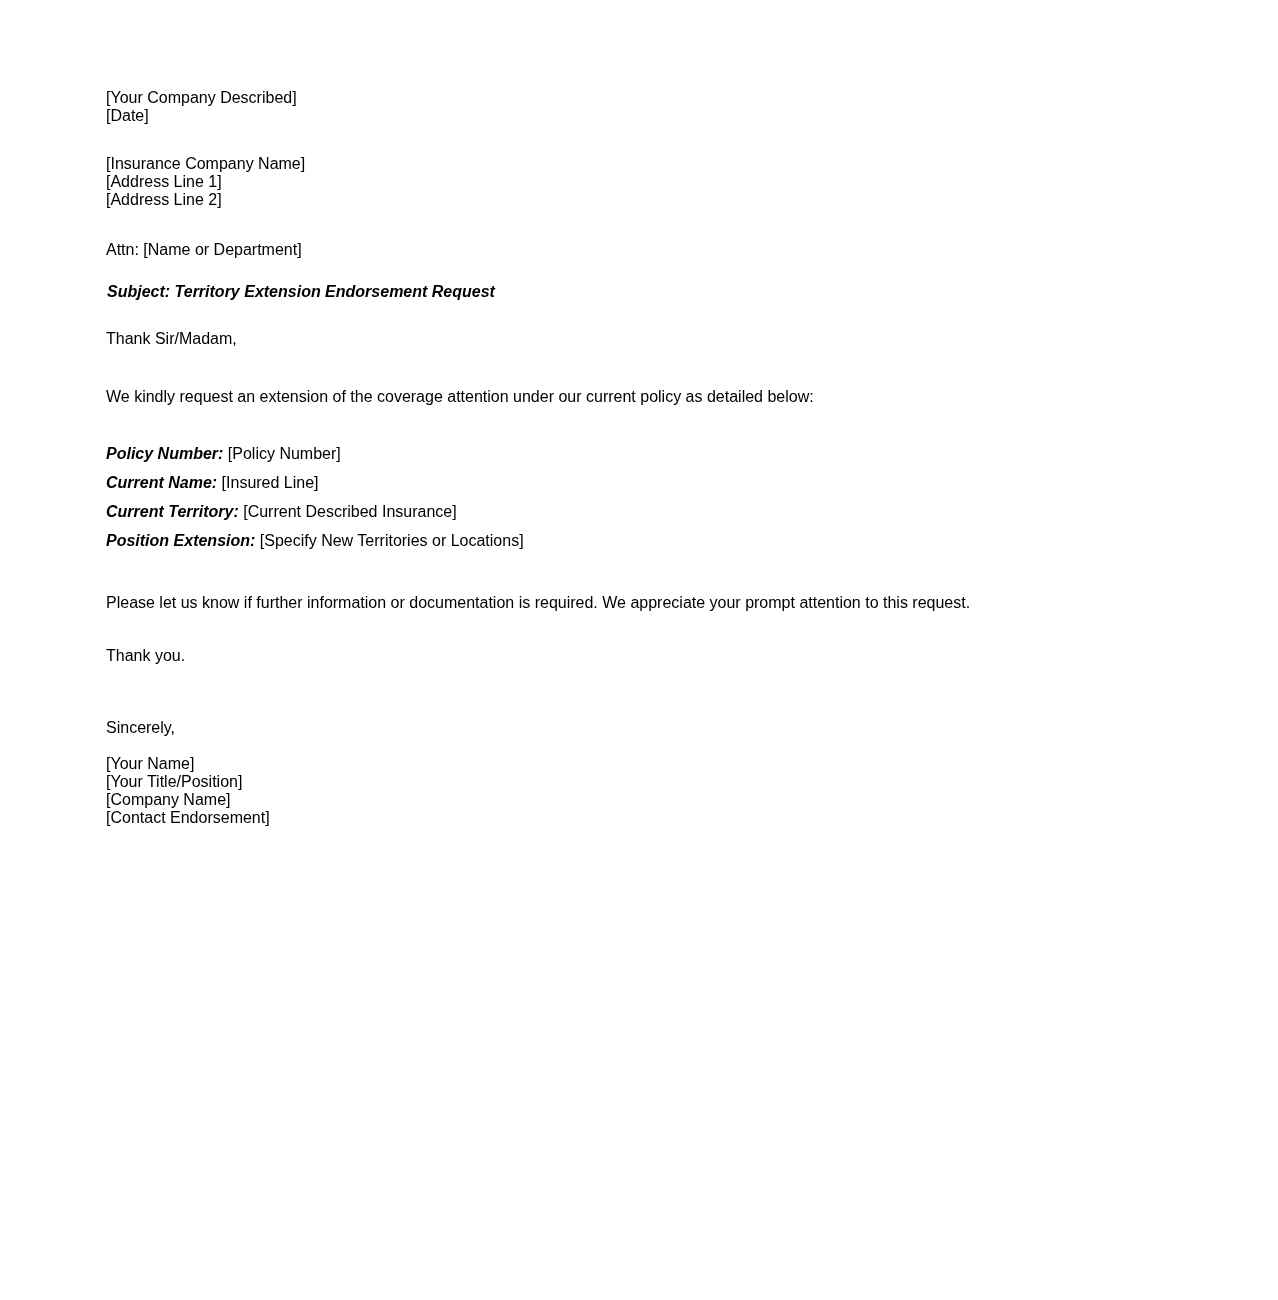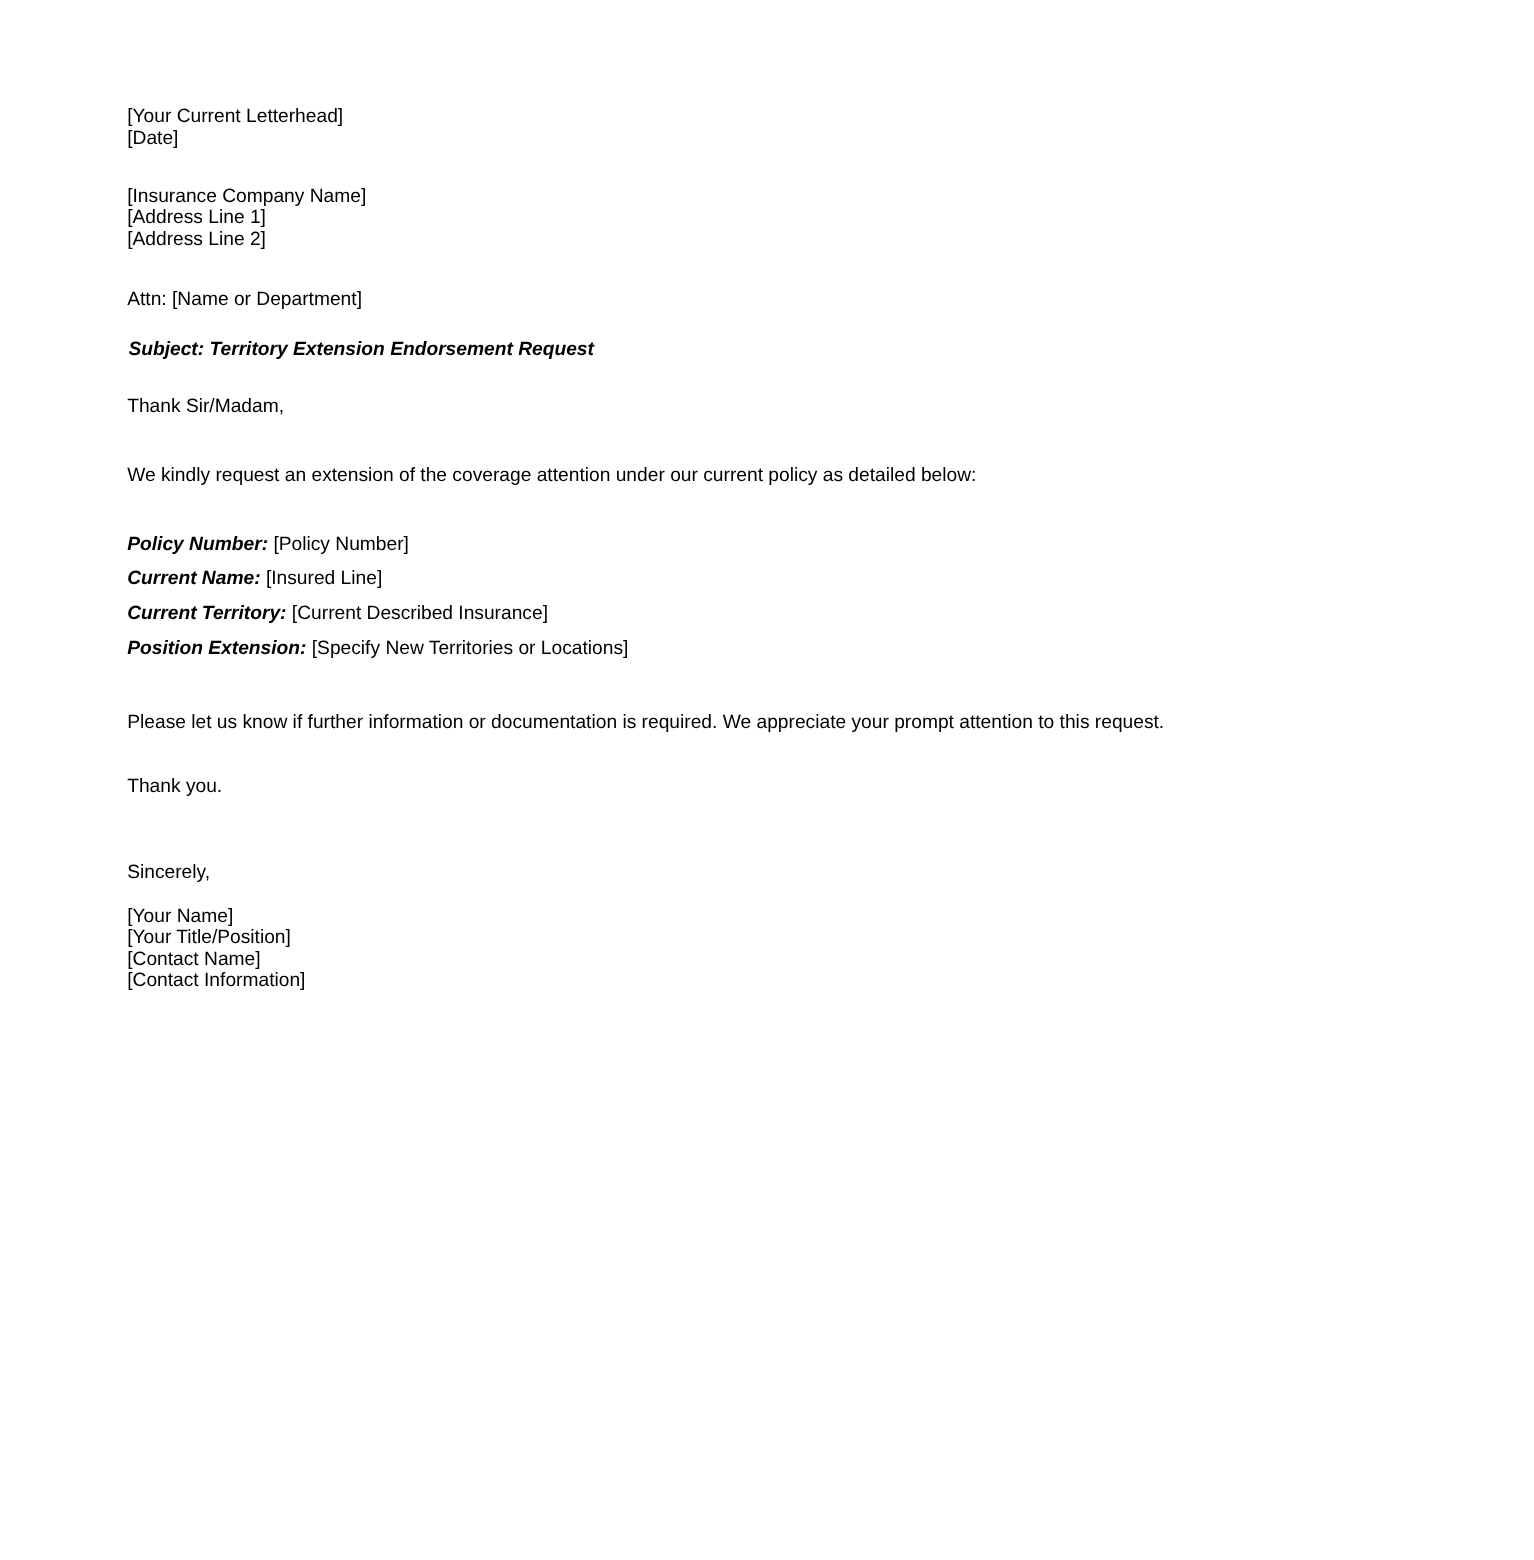--- a/index.html
+++ b/index.html
@@ -5,21 +5,21 @@
   html, body { margin: 0; padding: 0; background: #ffffff; }
   body { width: 1278px; height: 1300px; position: relative; overflow: hidden;
          font-family: "Liberation Sans", sans-serif; font-size: 16px; color: #000; }
   .line { position: absolute; left: 106px; line-height: 18px; white-space: nowrap; }
   .b { font-weight: bold; font-style: italic; }
 </style>
 </head>
 <body>
 
 <div>
-  <div class="line" style="top:89px">[Your Current Letterhead]</div>
+  <div class="line" style="top:89px">[Your Company Described]</div>
   <div class="line" style="top:107px">[Date]</div>
 
   <div class="line" style="top:155px">[Insurance Company Name]</div>
   <div class="line" style="top:173px">[Address Line 1]</div>
   <div class="line" style="top:191px">[Address Line 2]</div>
 
   <div class="line" style="top:241px">Attn: [Name or Department]</div>
 
   <div class="line b" style="top:283px; left:107px">Subject: Territory Extension Endorsement Request</div>
 
@@ -45,15 +45,15 @@
   </div>
 
   <div class="line" style="top:594px">Please let us know if further information or documentation is required. We appreciate your prompt attention to this request.</div>
 
   <div class="line" style="top:647px">Thank you.</div>
 
   <div class="line" style="top:719px">Sincerely,</div>
 
   <div class="line" style="top:755px">[Your Name]</div>
   <div class="line" style="top:773px">[Your Title/Position]</div>
-  <div class="line" style="top:791px">[Contact Name]</div>
-  <div class="line" style="top:809px">[Contact Information]</div>
+  <div class="line" style="top:791px">[Company Name]</div>
+  <div class="line" style="top:809px">[Contact Endorsement]</div>
 </div>
 
 </body></html>

